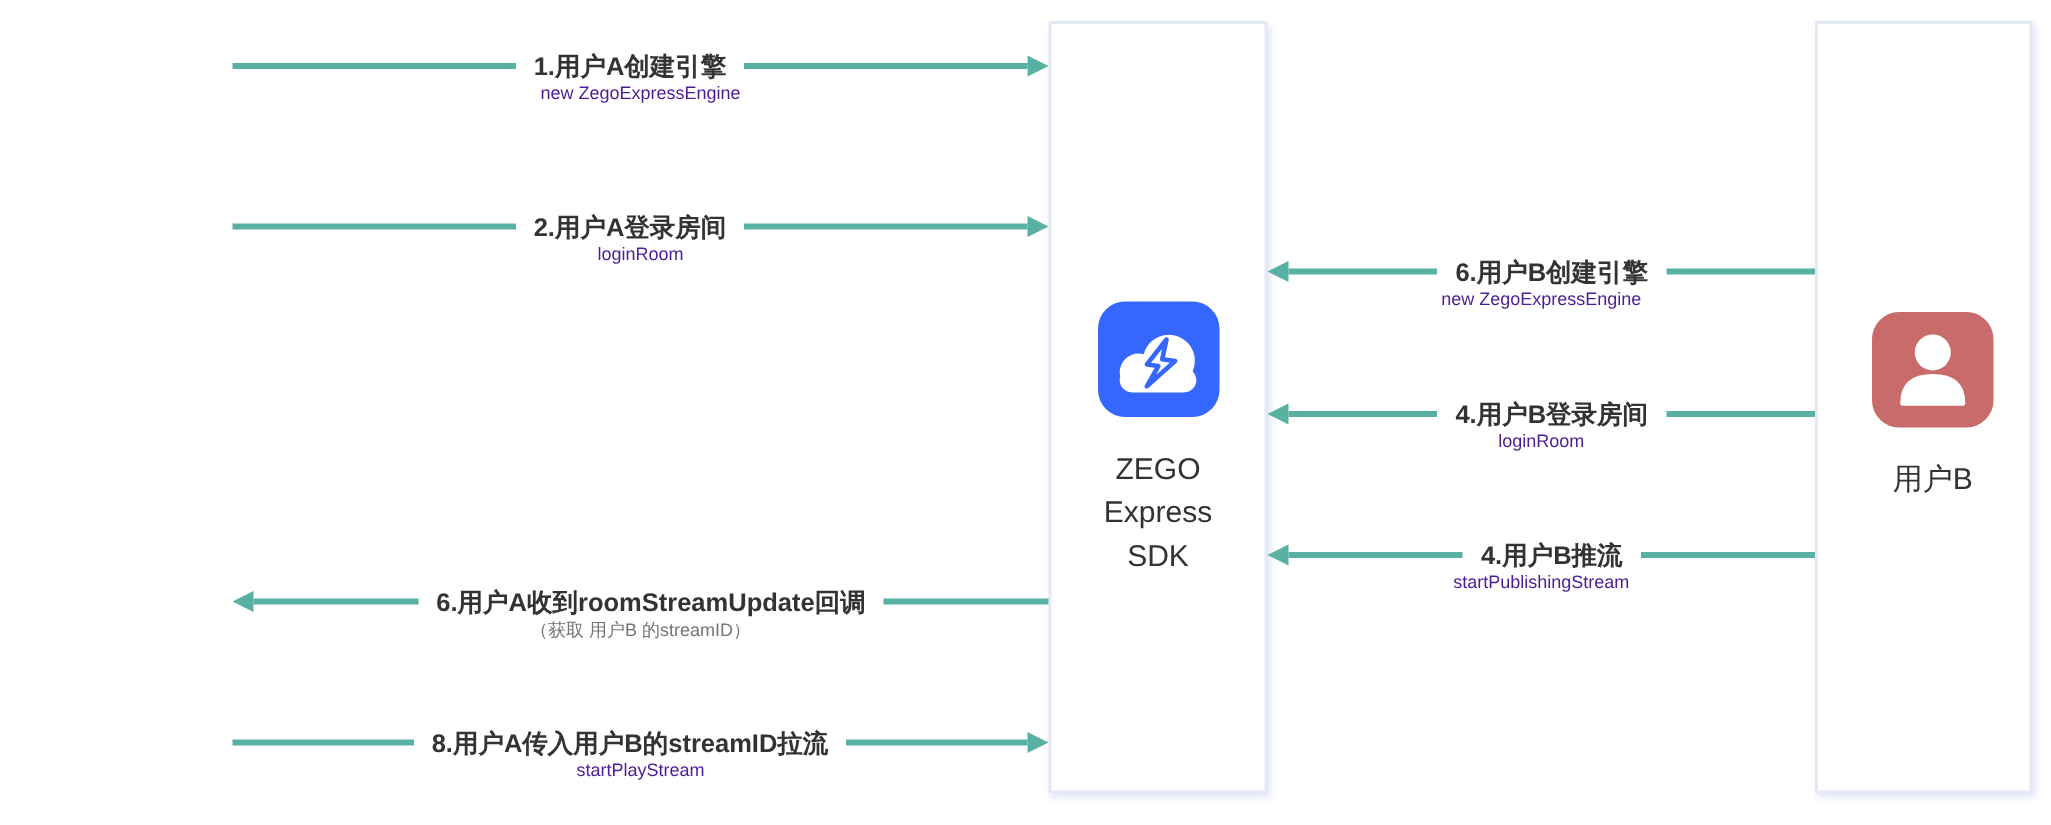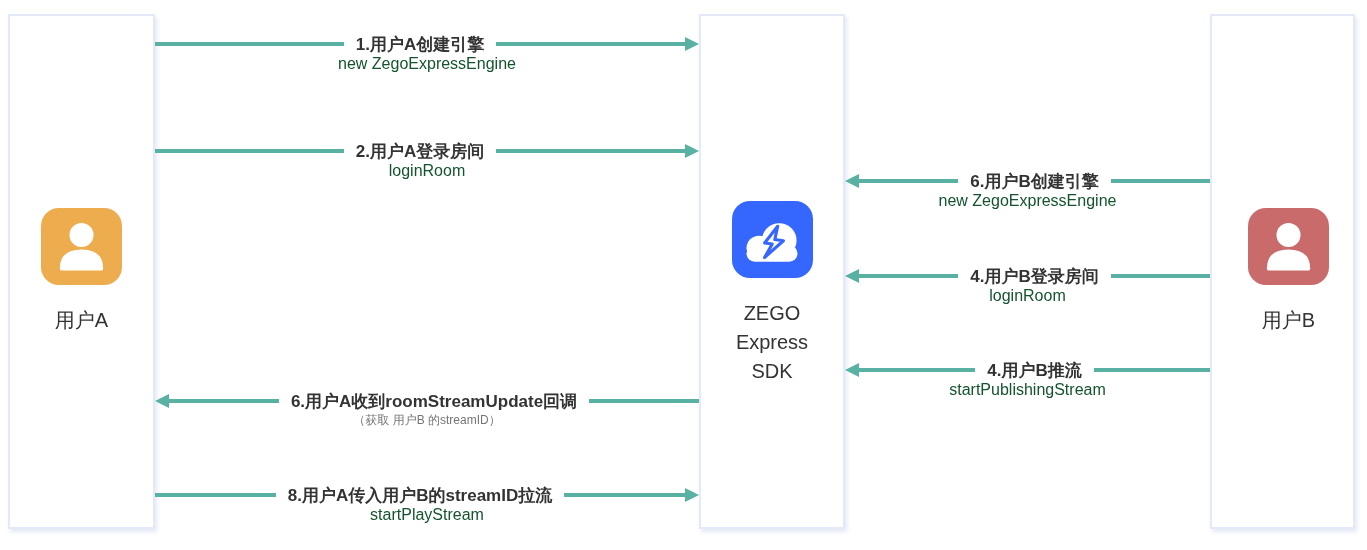--- a/index.html
+++ b/index.html
@@ -37,46 +37,37 @@
   .seg{flex:1 1 auto;height:4px;background:#59B1A3;}
   .arrow-label{
     flex:0 0 auto;margin:0 12px;white-space:nowrap;
     font-size:17px;font-weight:600;color:#333333;
   }
   .head{width:0;height:0;flex:none;}
   .head-right{border-top:7px solid transparent;border-bottom:7px solid transparent;border-left:14px solid #59B1A3;}
   .head-left{border-top:7px solid transparent;border-bottom:7px solid transparent;border-right:14px solid #59B1A3;}
   .arrow-sub{
     position:absolute;left:0;right:0;top:24px;text-align:center;
-    font-size:16px;color:#14532d;white-space:nowrap;
+    font-size:12px;color:#4c1d95;white-space:nowrap;
   }
   .arrow-sub.note{color:#757575;font-size:12px;}
   
   .a1{left:155px;width:544px;top:31px;}
   .a2{left:155px;width:544px;top:138px;}
   .a3{left:845px;width:365px;top:168px;}
   .a4{left:845px;width:365px;top:263px;}
   .a5{left:845px;width:365px;top:357px;}
   .a6{left:155px;width:544px;top:388px;}
   .a7{left:155px;width:544px;top:482px;}
 </style>
 </head>
 <body>
 
 <div class="canvas">
 
-  <div class="lane lane-a">
-    <div class="avatar avatar-orange">
-      <svg viewBox="0 0 80 80">
-        <circle cx="40" cy="28" r="12.5" fill="#ffffff"></circle>
-        <path d="M17.5 63 q0 -20 22.5 -20 q22.5 0 22.5 20 q0 2 -2 2 h-41 q-2 0 -2 -2 z" fill="#ffffff"></path>
-      </svg>
-    </div>
-    <div class="lane-label">用户A</div>
-  </div>
 
   <div class="lane lane-sdk">
     <div class="avatar avatar-blue">
       <svg viewBox="0 0 80 80">
         <g fill="#ffffff">
           <circle cx="26" cy="49" r="13"></circle>
           <circle cx="47" cy="41" r="18"></circle>
           <rect x="13" y="46" width="53" height="17" rx="8.5"></rect>
         </g>
         <path d="M43 26 L32 45 h8 L34 60 L51 40 h-9 Z" fill="#ffffff" stroke="#3567FE" stroke-width="3.2" stroke-linejoin="round" transform="rotate(8 42 43)"></path>

